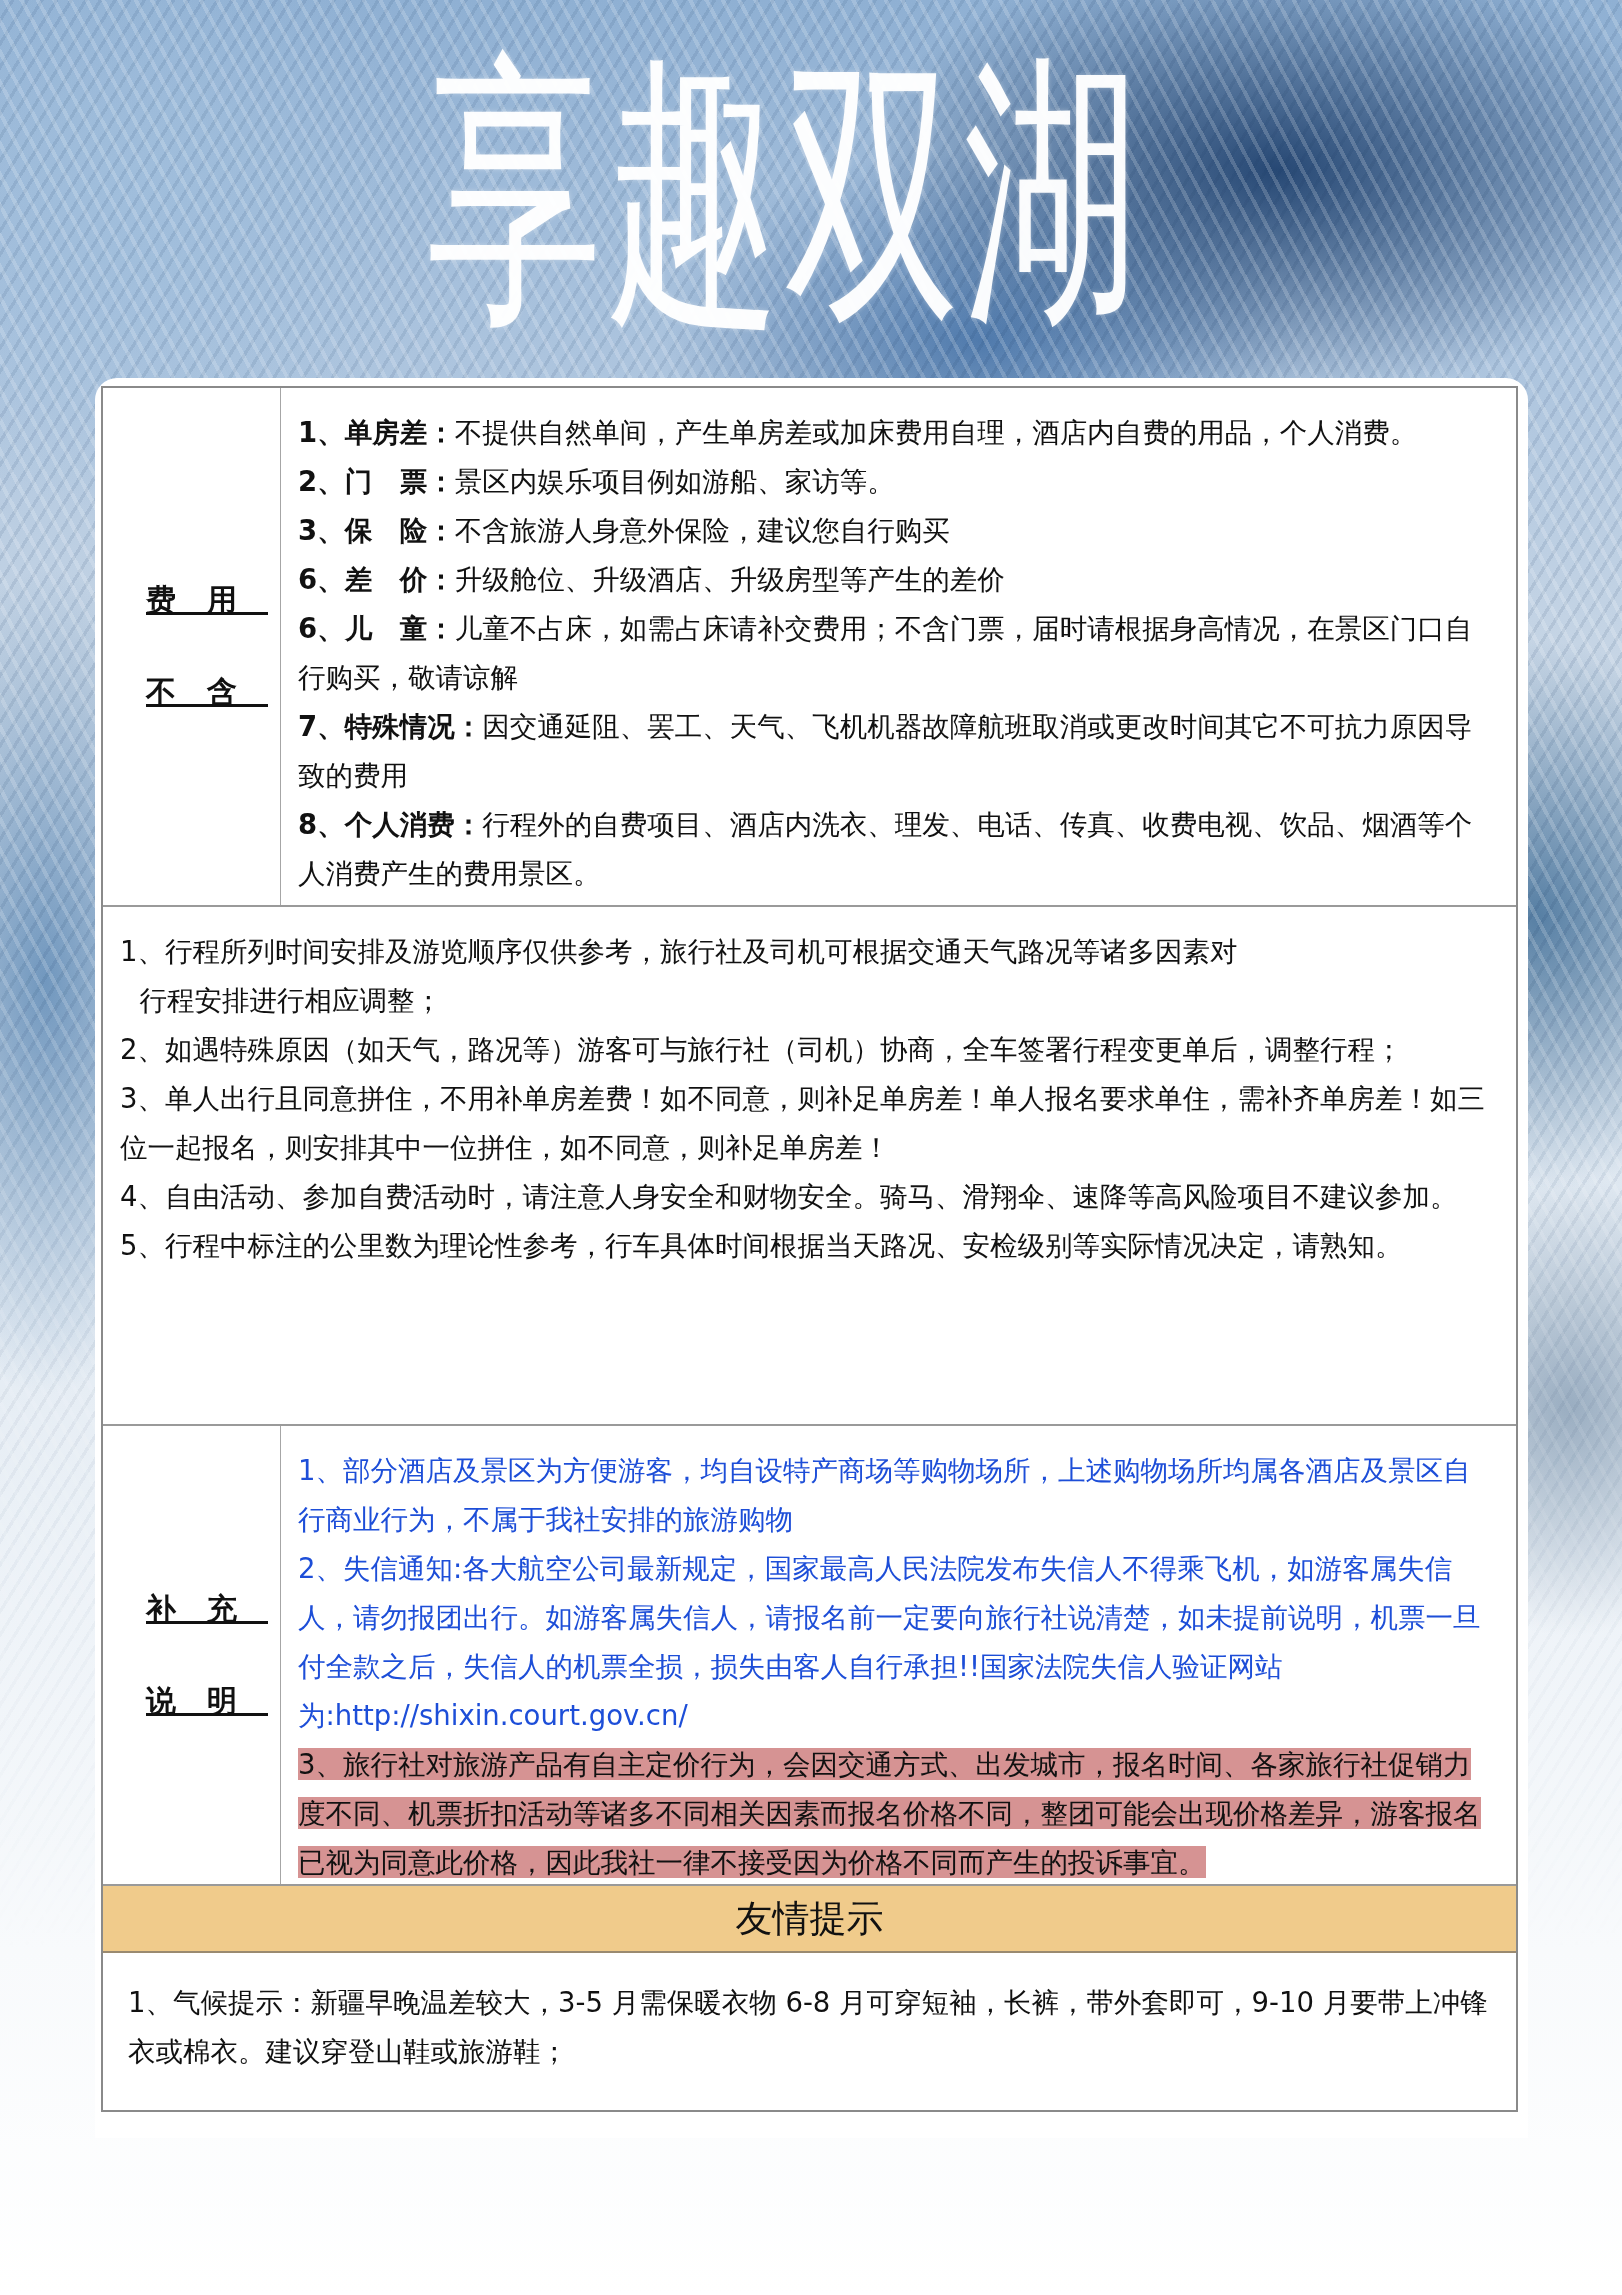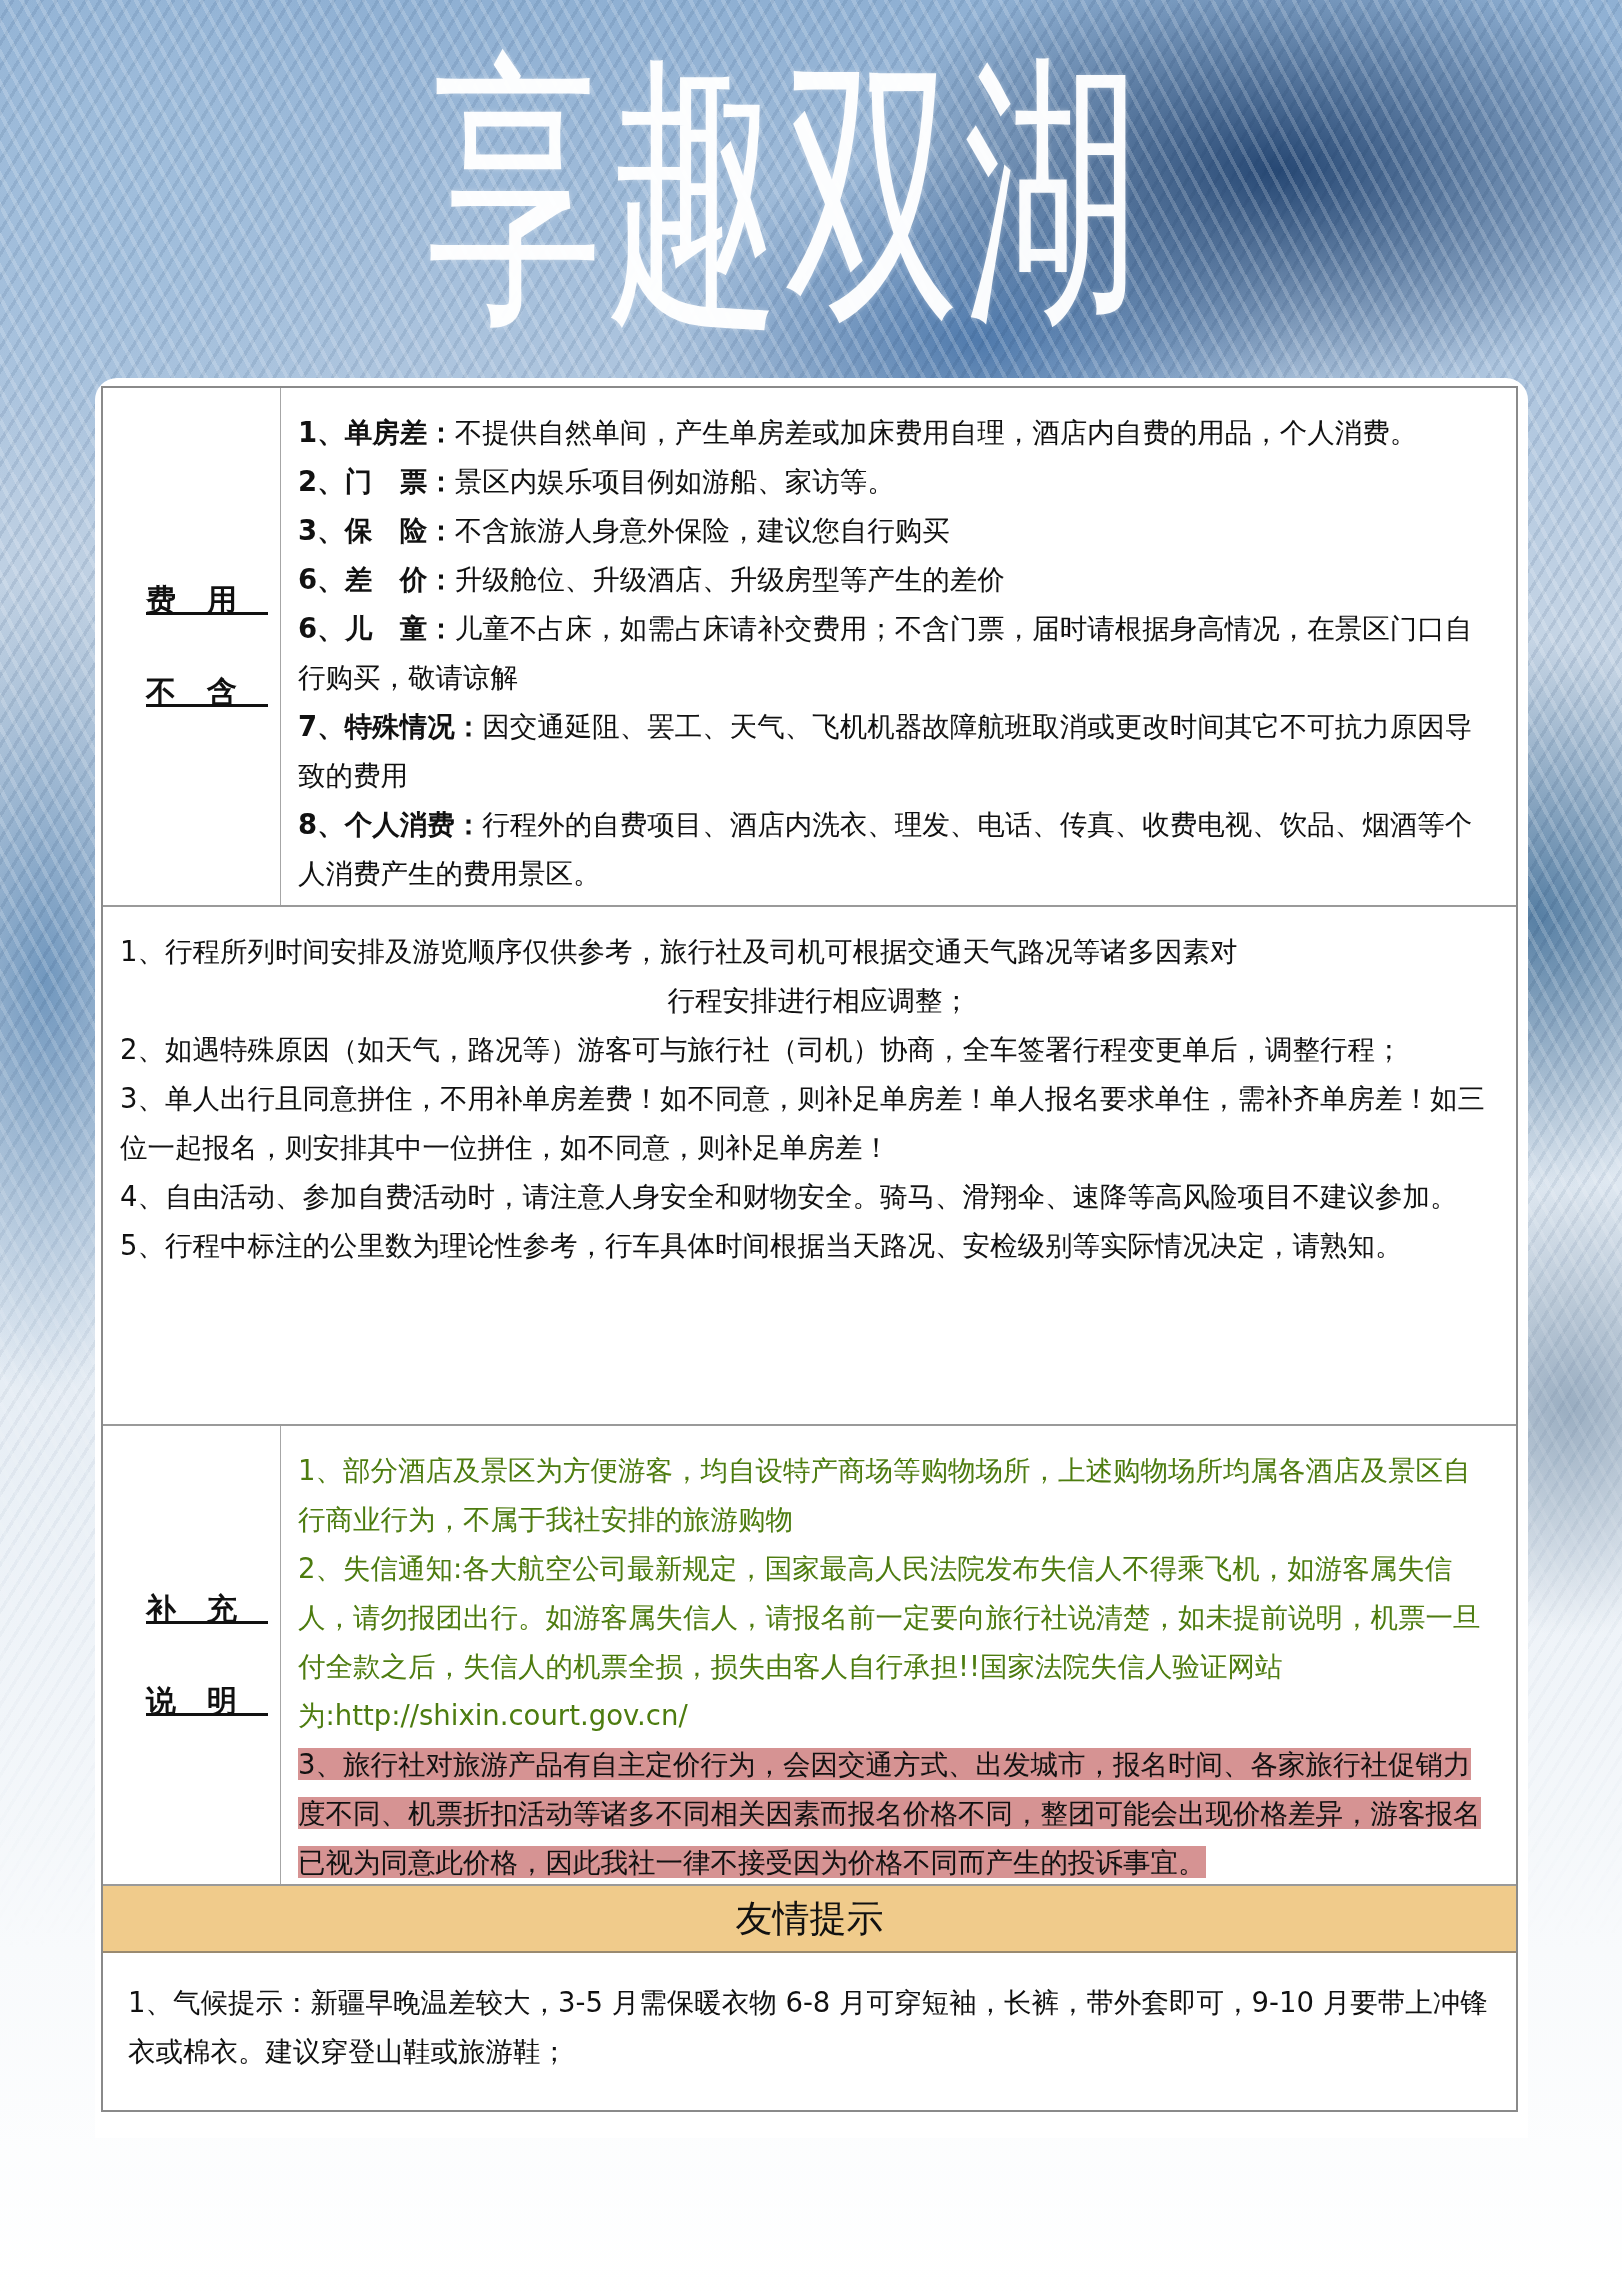--- a/index.html
+++ b/index.html
@@ -75,22 +75,22 @@
   .label-line { letter-spacing: 31px; padding-left: 31px; text-decoration: underline; }
   .content-cell {
     flex: 1;
     padding: 19.6px 18.3px 19.6px 17px;
     font-size: 27.5px;
     line-height: 49px;
     color: #111;
   }
   .content-cell p { margin: 0; }
   .content-cell .b { font-weight: bold; }
-  .indent2 { padding-left: 19.6px; text-align: center; }
-  .red { color: #4d7c0f; }
+  .indent2 { padding-left: 19.6px; }
+  .red { color: #1d4ed8; }
   .hl { background: #d69393; color: #111; }
 
   .fee-row { height: 517px; }
   .tips-row { height: 517px; }
   .supp-row { height: 458px; }
 
   .header-bar {
     height: 65px;
     background: #f0cb8b;
     border-bottom: 2px double #9a8a70;

